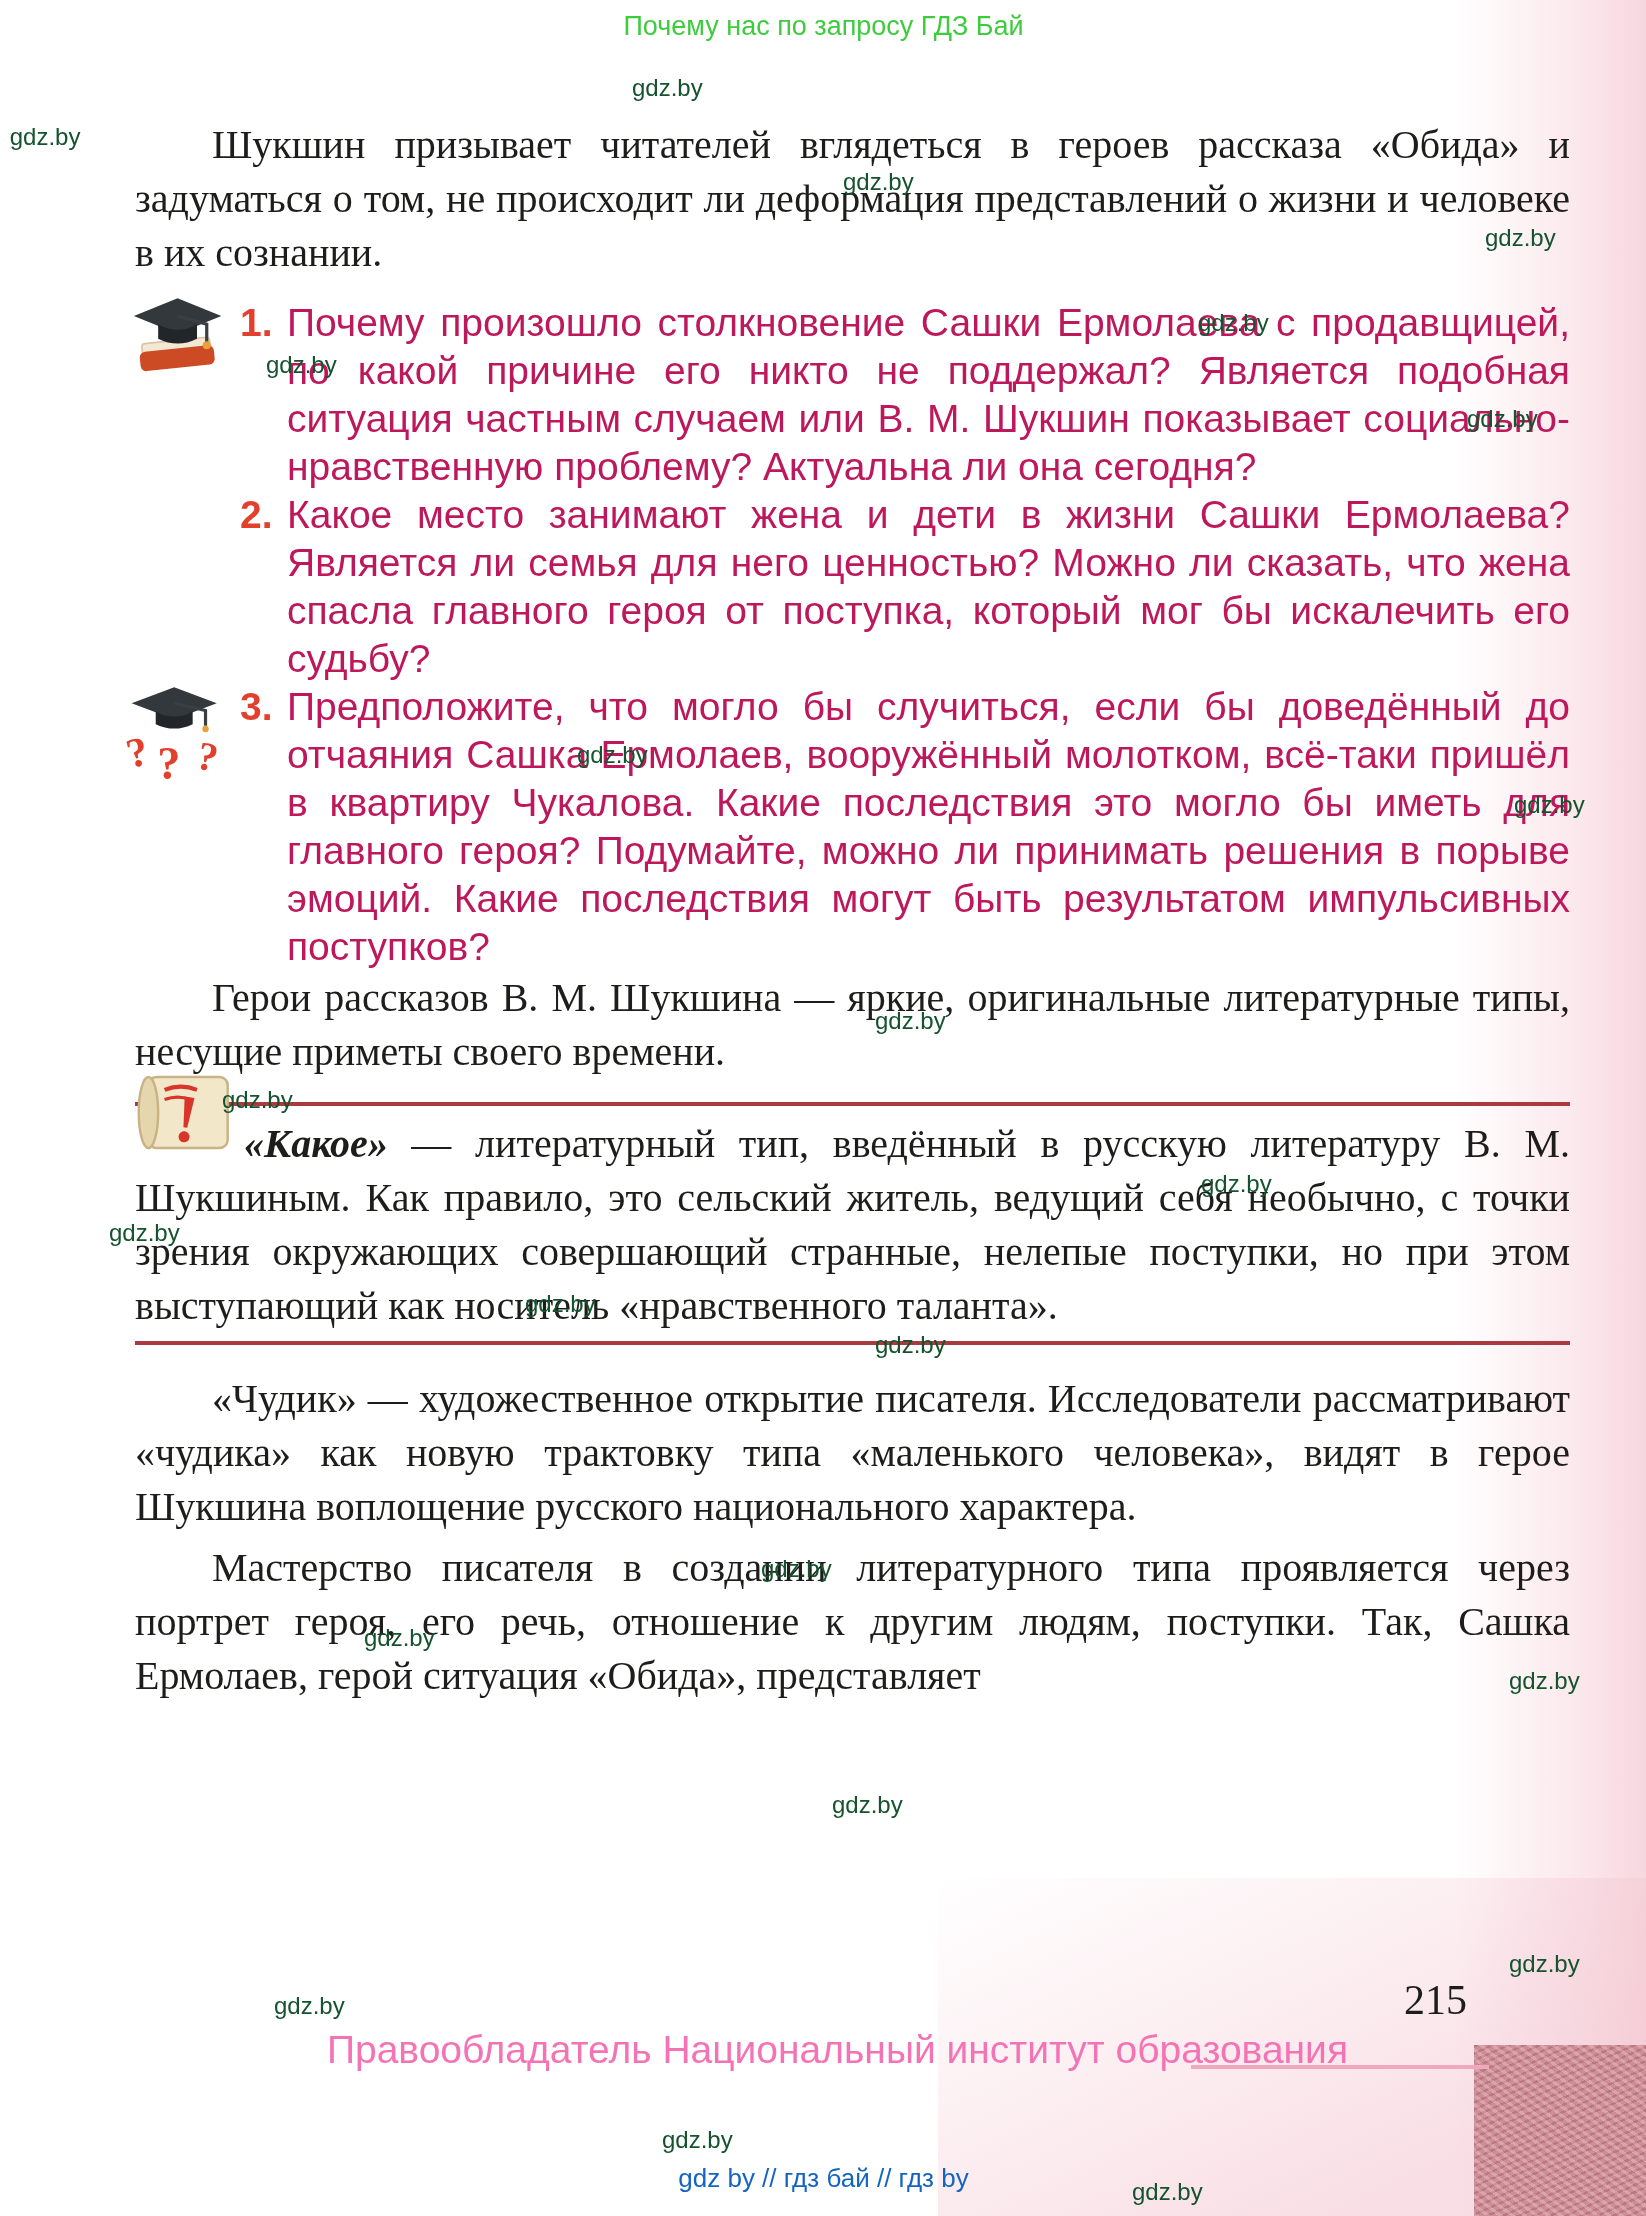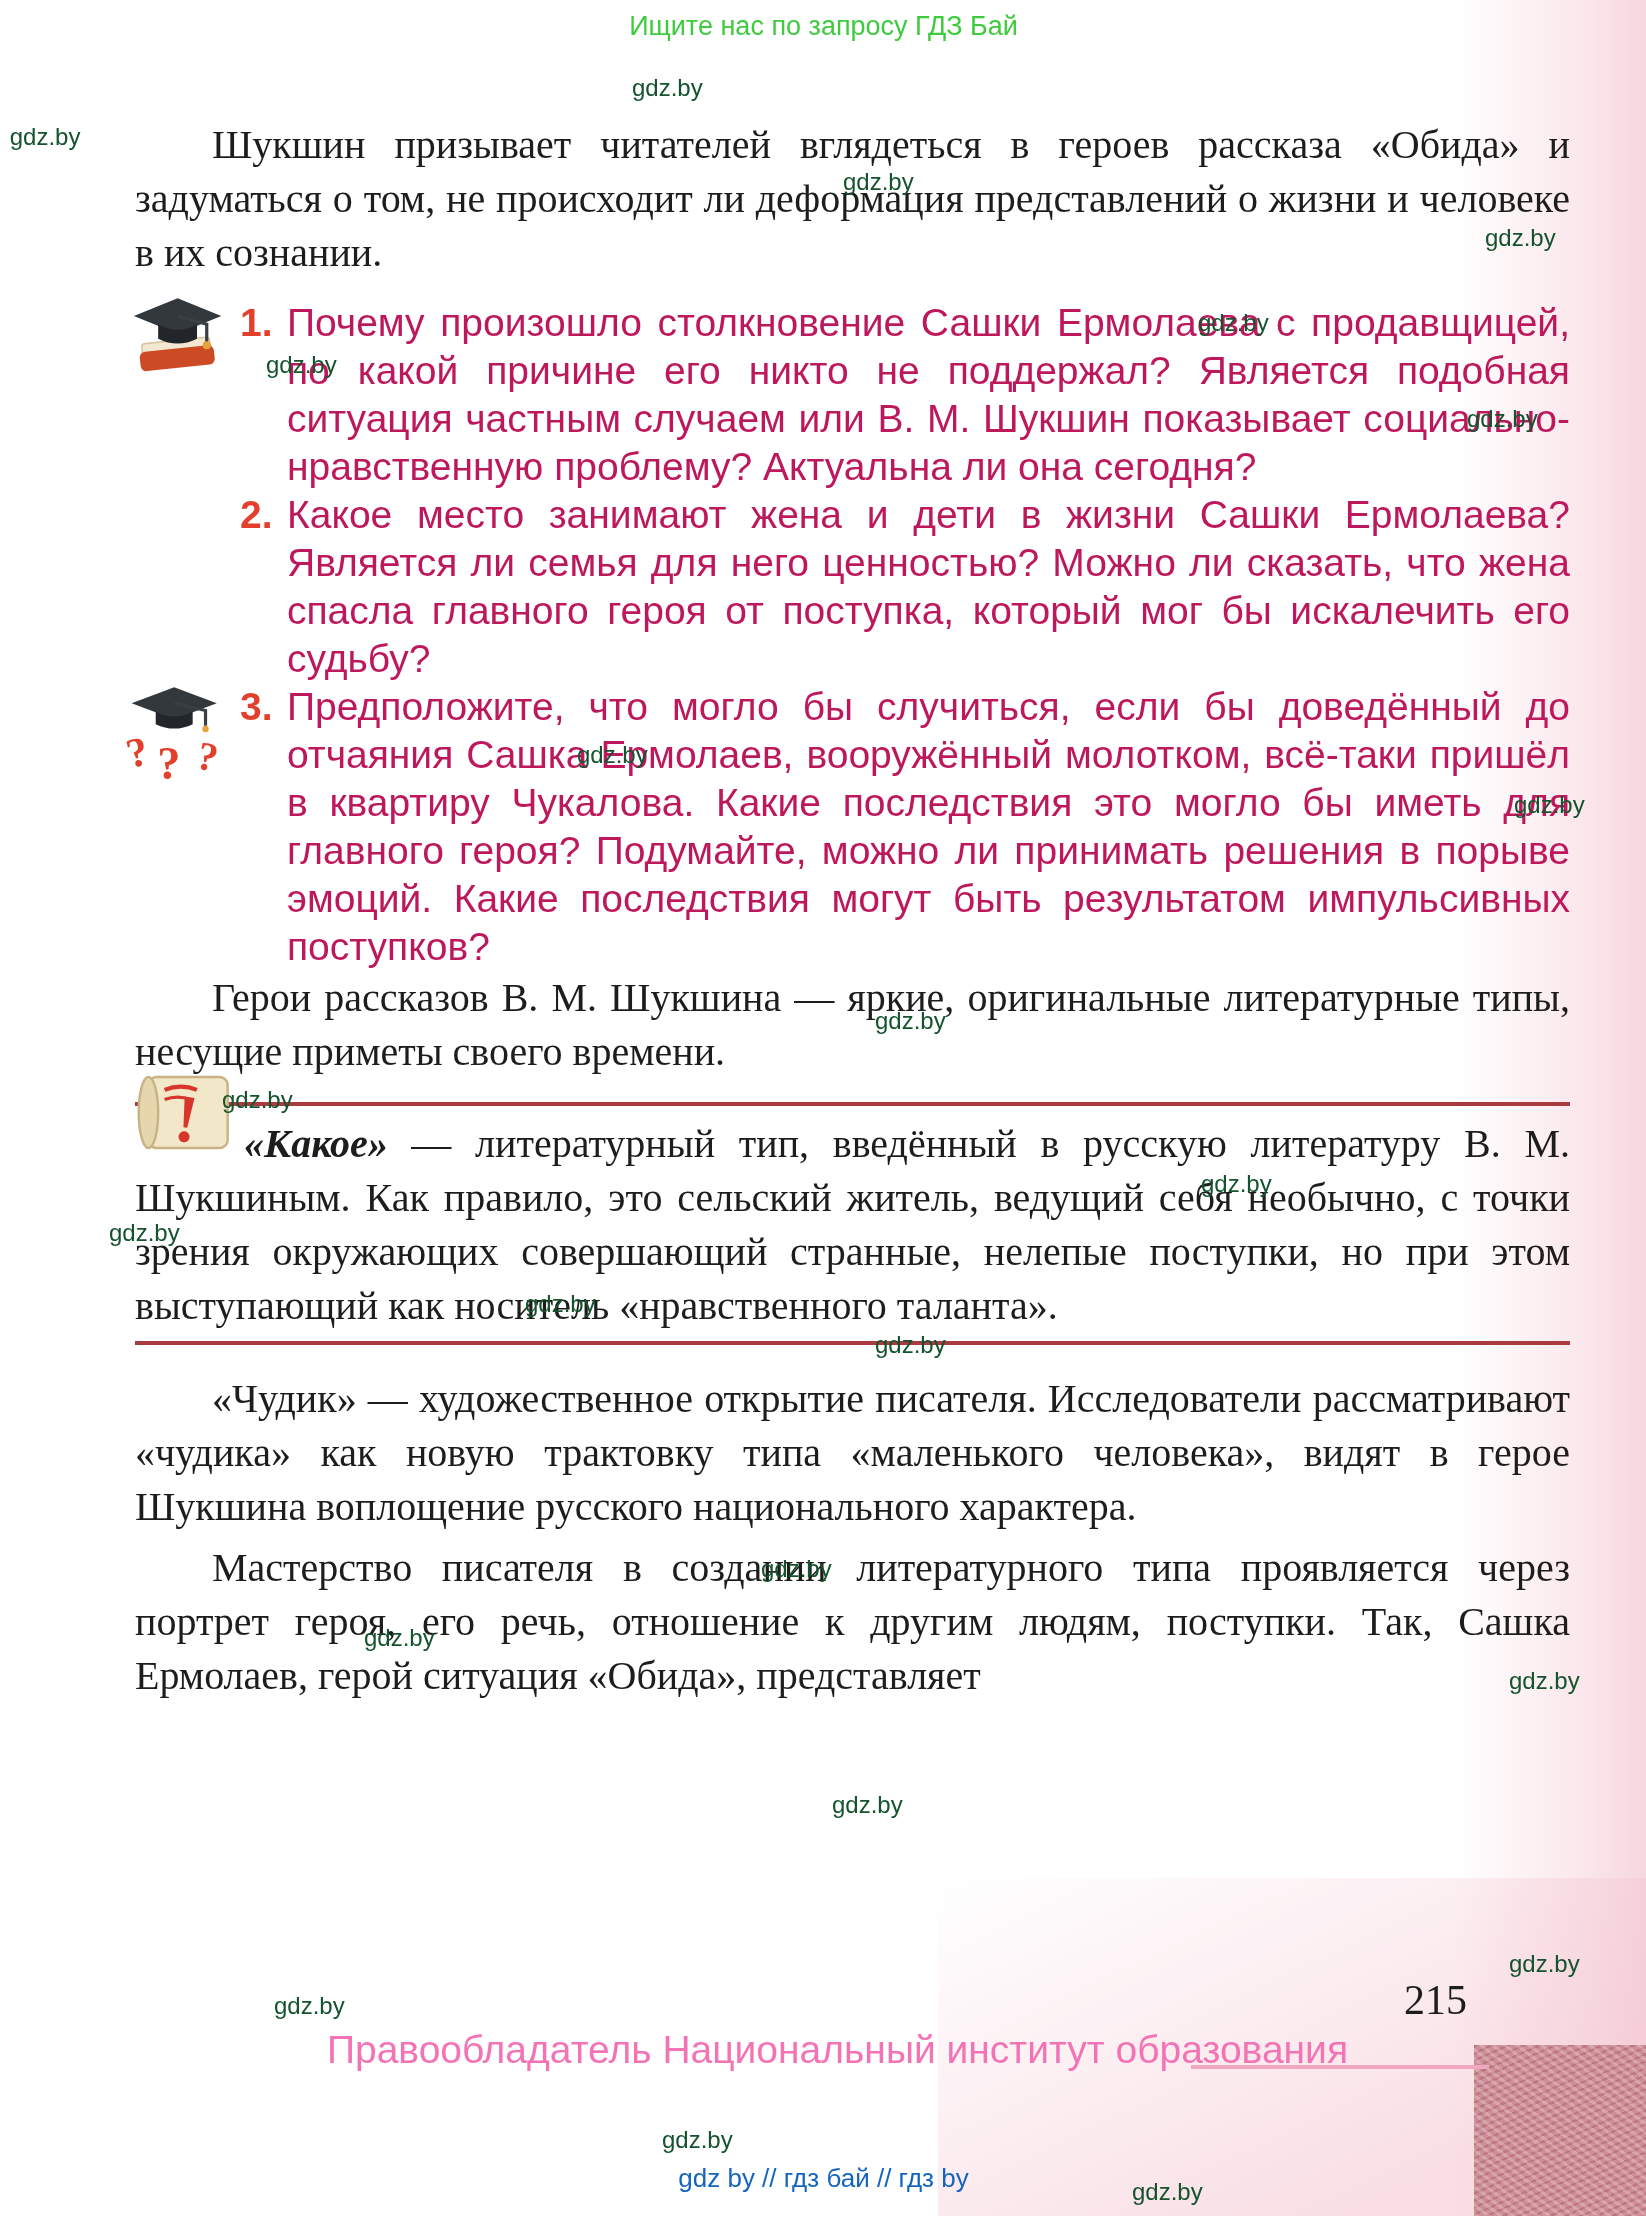--- a/index.html
+++ b/index.html
@@ -113,21 +113,21 @@
 </head>
 <body>
 
 <div class="page">
 
   <div class="right-band"></div>
   <div class="bottom-wash"></div>
   <div class="corner-square"></div>
   <div class="footer-pink-line"></div>
 
-  <div class="banner">Ищите нас по запросу ГДЗ Бай</div>
+  <div class="banner">Почему нас по запросу ГДЗ Бай</div>
 
   <span class="wm" style="left:632px;top:74px">gdz.by</span>
   <span class="wm" style="left:9.7px;top:123px">gdz.by</span>
   <span class="wm" style="left:843px;top:168px">gdz.by</span>
   <span class="wm" style="left:1485px;top:224px">gdz.by</span>
   <span class="wm" style="left:1198px;top:309px">gdz.by</span>
   <span class="wm" style="left:266px;top:351px">gdz.by</span>
   <span class="wm" style="left:1467px;top:405px">gdz.by</span>
   <span class="wm" style="left:577px;top:741px">gdz.by</span>
   <span class="wm" style="left:1514px;top:791px">gdz.by</span>

